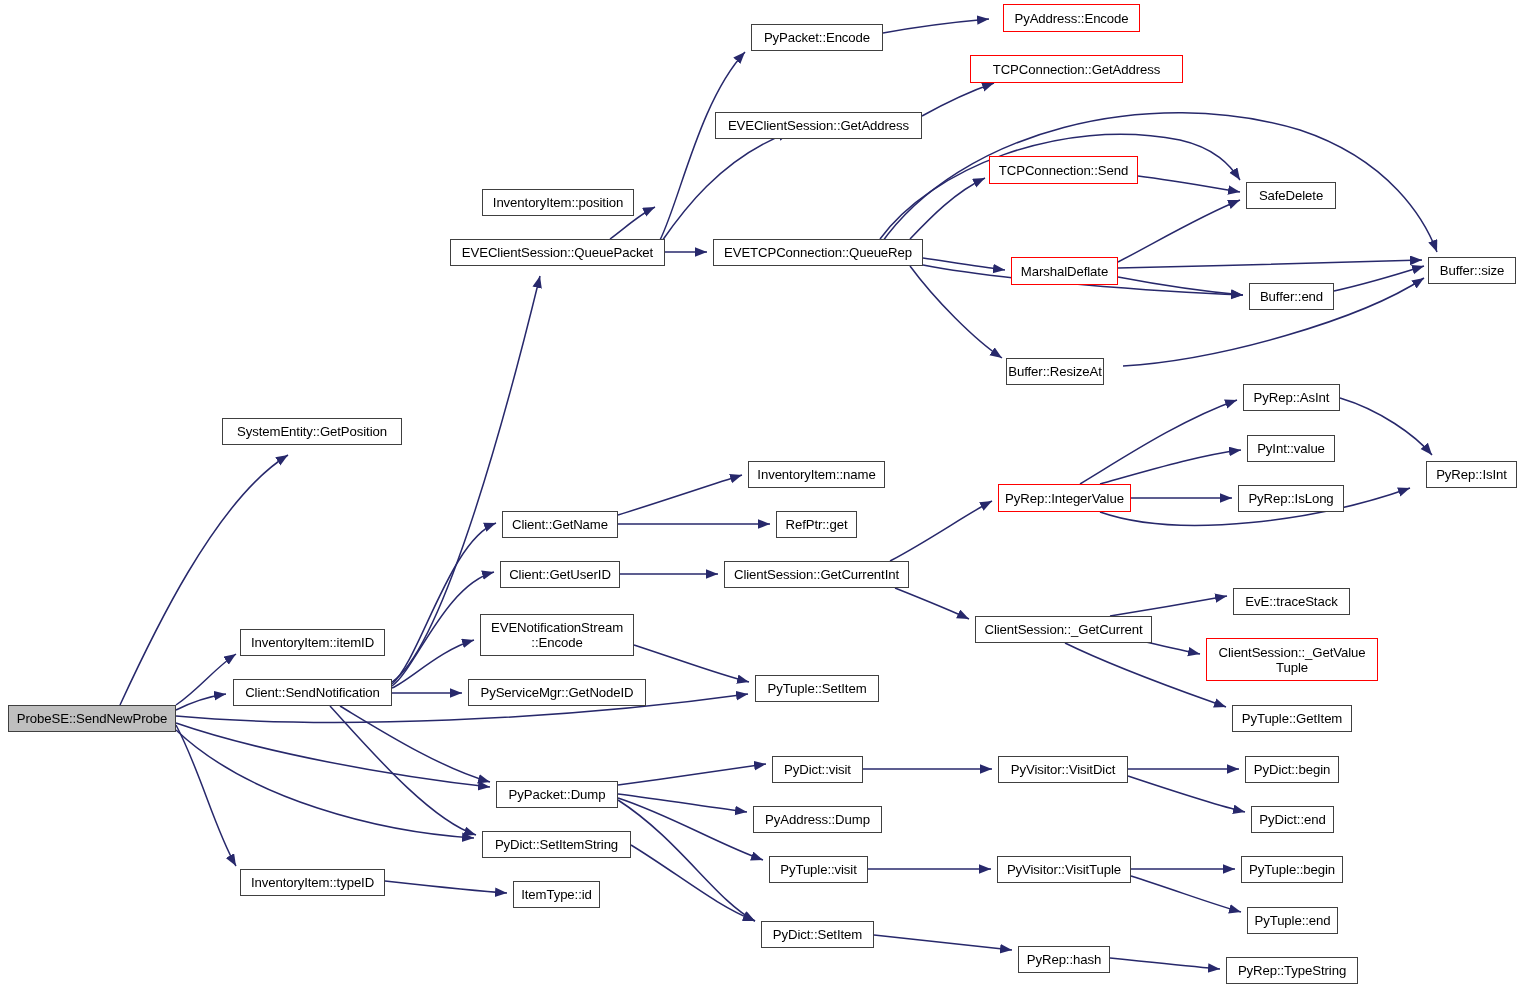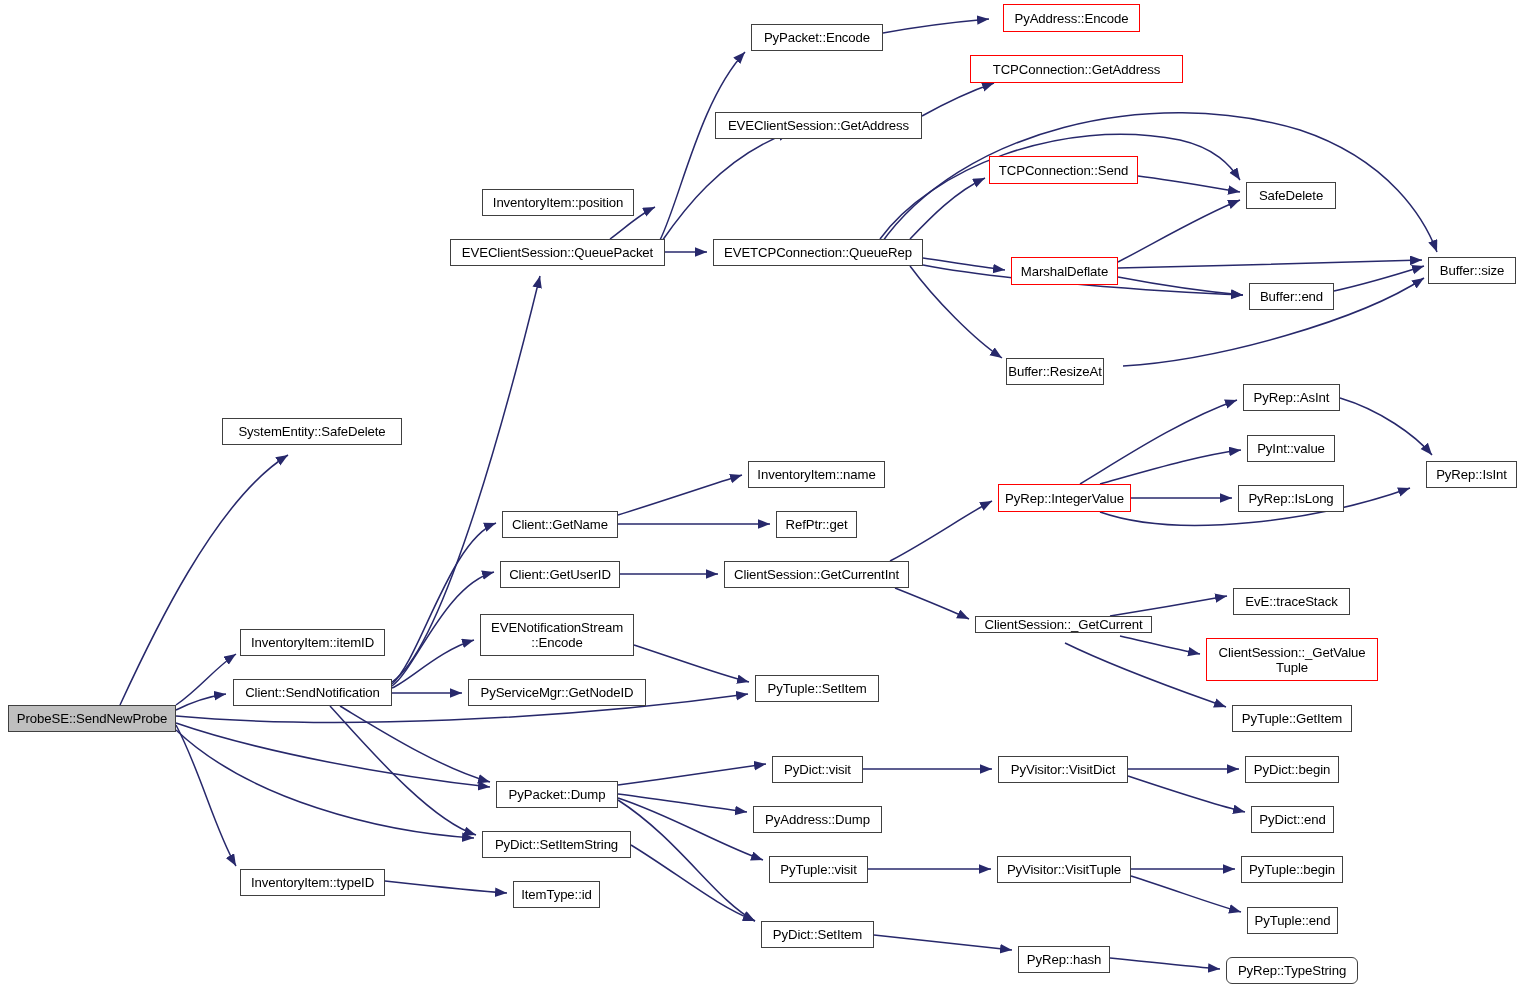--- a/index.html
+++ b/index.html
@@ -119,21 +119,21 @@
         <path d="M 874 935 C 930 941 985 947 1012 950" marker-end="url(#arrow)"></path>
         <path d="M 1128 769 L 1239 769" marker-end="url(#arrow)"></path>
         <path d="M 1128 776 C 1170 790 1215 805 1245 812" marker-end="url(#arrow)"></path>
         <path d="M 1131 869 L 1235 869" marker-end="url(#arrow)"></path>
         <path d="M 1131 876 C 1175 890 1215 905 1241 912" marker-end="url(#arrow)"></path>
         <path d="M 1110 958 C 1150 962 1195 967 1220 969" marker-end="url(#arrow)"></path>
       </g>
   </svg>
   <div id="node-layer">
       <div class="node root" style="left: 8px; top: 705px; width: 168px; height: 27px;"><span>ProbeSE::SendNewProbe</span></div>
-      <div class="node thick" style="left: 222px; top: 418px; width: 180px; height: 27px;"><span>SystemEntity::SafeDelete</span></div>
+      <div class="node thick" style="left: 222px; top: 418px; width: 180px; height: 27px;"><span>SystemEntity::GetPosition</span></div>
       <div class="node thick" style="left: 240px; top: 629px; width: 145px; height: 27px;"><span>InventoryItem::itemID</span></div>
       <div class="node thick" style="left: 233px; top: 679px; width: 159px; height: 27px;"><span>Client::SendNotification</span></div>
       <div class="node thick" style="left: 240px; top: 869px; width: 145px; height: 27px;"><span>InventoryItem::typeID</span></div>
       <div class="node thick" style="left: 482px; top: 189px; width: 152px; height: 27px;"><span>InventoryItem::position</span></div>
       <div class="node thick" style="left: 450px; top: 239px; width: 215px; height: 27px;"><span>EVEClientSession::QueuePacket</span></div>
       <div class="node thick" style="left: 751px; top: 24px; width: 132px; height: 27px;"><span>PyPacket::Encode</span></div>
       <div class="node thick" style="left: 715px; top: 112px; width: 207px; height: 27px;"><span>EVEClientSession::GetAddress</span></div>
       <div class="node thick" style="left: 713px; top: 239px; width: 210px; height: 27px;"><span>EVETCPConnection::QueueRep</span></div>
       <div class="node red" style="left: 995px; top: 4px; width: 137px; height: 28px; margin-left: 8px;"><span>PyAddress::Encode</span></div>
       <div class="node red" style="left: 970px; top: 55px; width: 213px; height: 28px;"><span>TCPConnection::GetAddress</span></div>
@@ -150,34 +150,34 @@
       <div class="node thick" style="left: 468px; top: 679px; width: 178px; height: 27px;"><span>PyServiceMgr::GetNodeID</span></div>
       <div class="node thick" style="left: 748px; top: 461px; width: 137px; height: 27px;"><span>InventoryItem::name</span></div>
       <div class="node thick" style="left: 776px; top: 511px; width: 81px; height: 27px;"><span>RefPtr::get</span></div>
       <div class="node thick" style="left: 724px; top: 561px; width: 185px; height: 27px;"><span>ClientSession::GetCurrentInt</span></div>
       <div class="node thick" style="left: 755px; top: 675px; width: 124px; height: 27px;"><span>PyTuple::SetItem</span></div>
       <div class="node red" style="left: 998px; top: 484px; width: 133px; height: 28px;"><span>PyRep::IntegerValue</span></div>
       <div class="node thick" style="left: 1243px; top: 384px; width: 97px; height: 27px;"><span>PyRep::AsInt</span></div>
       <div class="node thick" style="left: 1247px; top: 435px; width: 88px; height: 27px;"><span>PyInt::value</span></div>
       <div class="node thick" style="left: 1238px; top: 485px; width: 106px; height: 27px;"><span>PyRep::IsLong</span></div>
       <div class="node thick" style="left: 1426px; top: 461px; width: 91px; height: 27px;"><span>PyRep::IsInt</span></div>
-      <div class="node thick" style="left: 975px; top: 616px; width: 177px; height: 17px;"><span>ClientSession::_GetCurrent</span></div>
+      <div class="node thick" style="left: 975px; top: 616px; width: 177px; height: 27px;"><span>ClientSession::_GetCurrent</span></div>
       <div class="node thick" style="left: 1233px; top: 588px; width: 117px; height: 27px;"><span>EvE::traceStack</span></div>
       <div class="node red" style="left: 1206px; top: 638px; width: 172px; height: 43px;"><span>ClientSession::_GetValue
 Tuple</span></div>
       <div class="node thick" style="left: 1232px; top: 705px; width: 120px; height: 27px;"><span>PyTuple::GetItem</span></div>
       <div class="node thick" style="left: 496px; top: 781px; width: 122px; height: 27px;"><span>PyPacket::Dump</span></div>
       <div class="node thick" style="left: 482px; top: 831px; width: 149px; height: 27px;"><span>PyDict::SetItemString</span></div>
       <div class="node thick" style="left: 513px; top: 881px; width: 87px; height: 27px;"><span>ItemType::id</span></div>
       <div class="node thick" style="left: 772px; top: 756px; width: 91px; height: 27px;"><span>PyDict::visit</span></div>
       <div class="node thick" style="left: 753px; top: 806px; width: 129px; height: 27px;"><span>PyAddress::Dump</span></div>
       <div class="node thick" style="left: 769px; top: 856px; width: 99px; height: 27px;"><span>PyTuple::visit</span></div>
       <div class="node thick" style="left: 761px; top: 921px; width: 113px; height: 27px;"><span>PyDict::SetItem</span></div>
       <div class="node thick" style="left: 998px; top: 756px; width: 130px; height: 27px;"><span>PyVisitor::VisitDict</span></div>
       <div class="node thick" style="left: 997px; top: 856px; width: 134px; height: 27px;"><span>PyVisitor::VisitTuple</span></div>
       <div class="node thick" style="left: 1018px; top: 946px; width: 92px; height: 27px;"><span>PyRep::hash</span></div>
       <div class="node thick" style="left: 1245px; top: 756px; width: 94px; height: 27px;"><span>PyDict::begin</span></div>
       <div class="node thick" style="left: 1251px; top: 806px; width: 83px; height: 27px;"><span>PyDict::end</span></div>
       <div class="node thick" style="left: 1241px; top: 856px; width: 102px; height: 27px;"><span>PyTuple::begin</span></div>
       <div class="node thick" style="left: 1247px; top: 907px; width: 91px; height: 27px;"><span>PyTuple::end</span></div>
-      <div class="node thick" style="left: 1226px; top: 957px; width: 132px; height: 27px; border-radius: 6px;"><span>PyRep::TypeString</span></div>
+      <div class="node thick" style="left: 1226px; top: 957px; width: 132px; height: 27px;"><span>PyRep::TypeString</span></div>
     </div>
 </div>
 
 </body></html>

